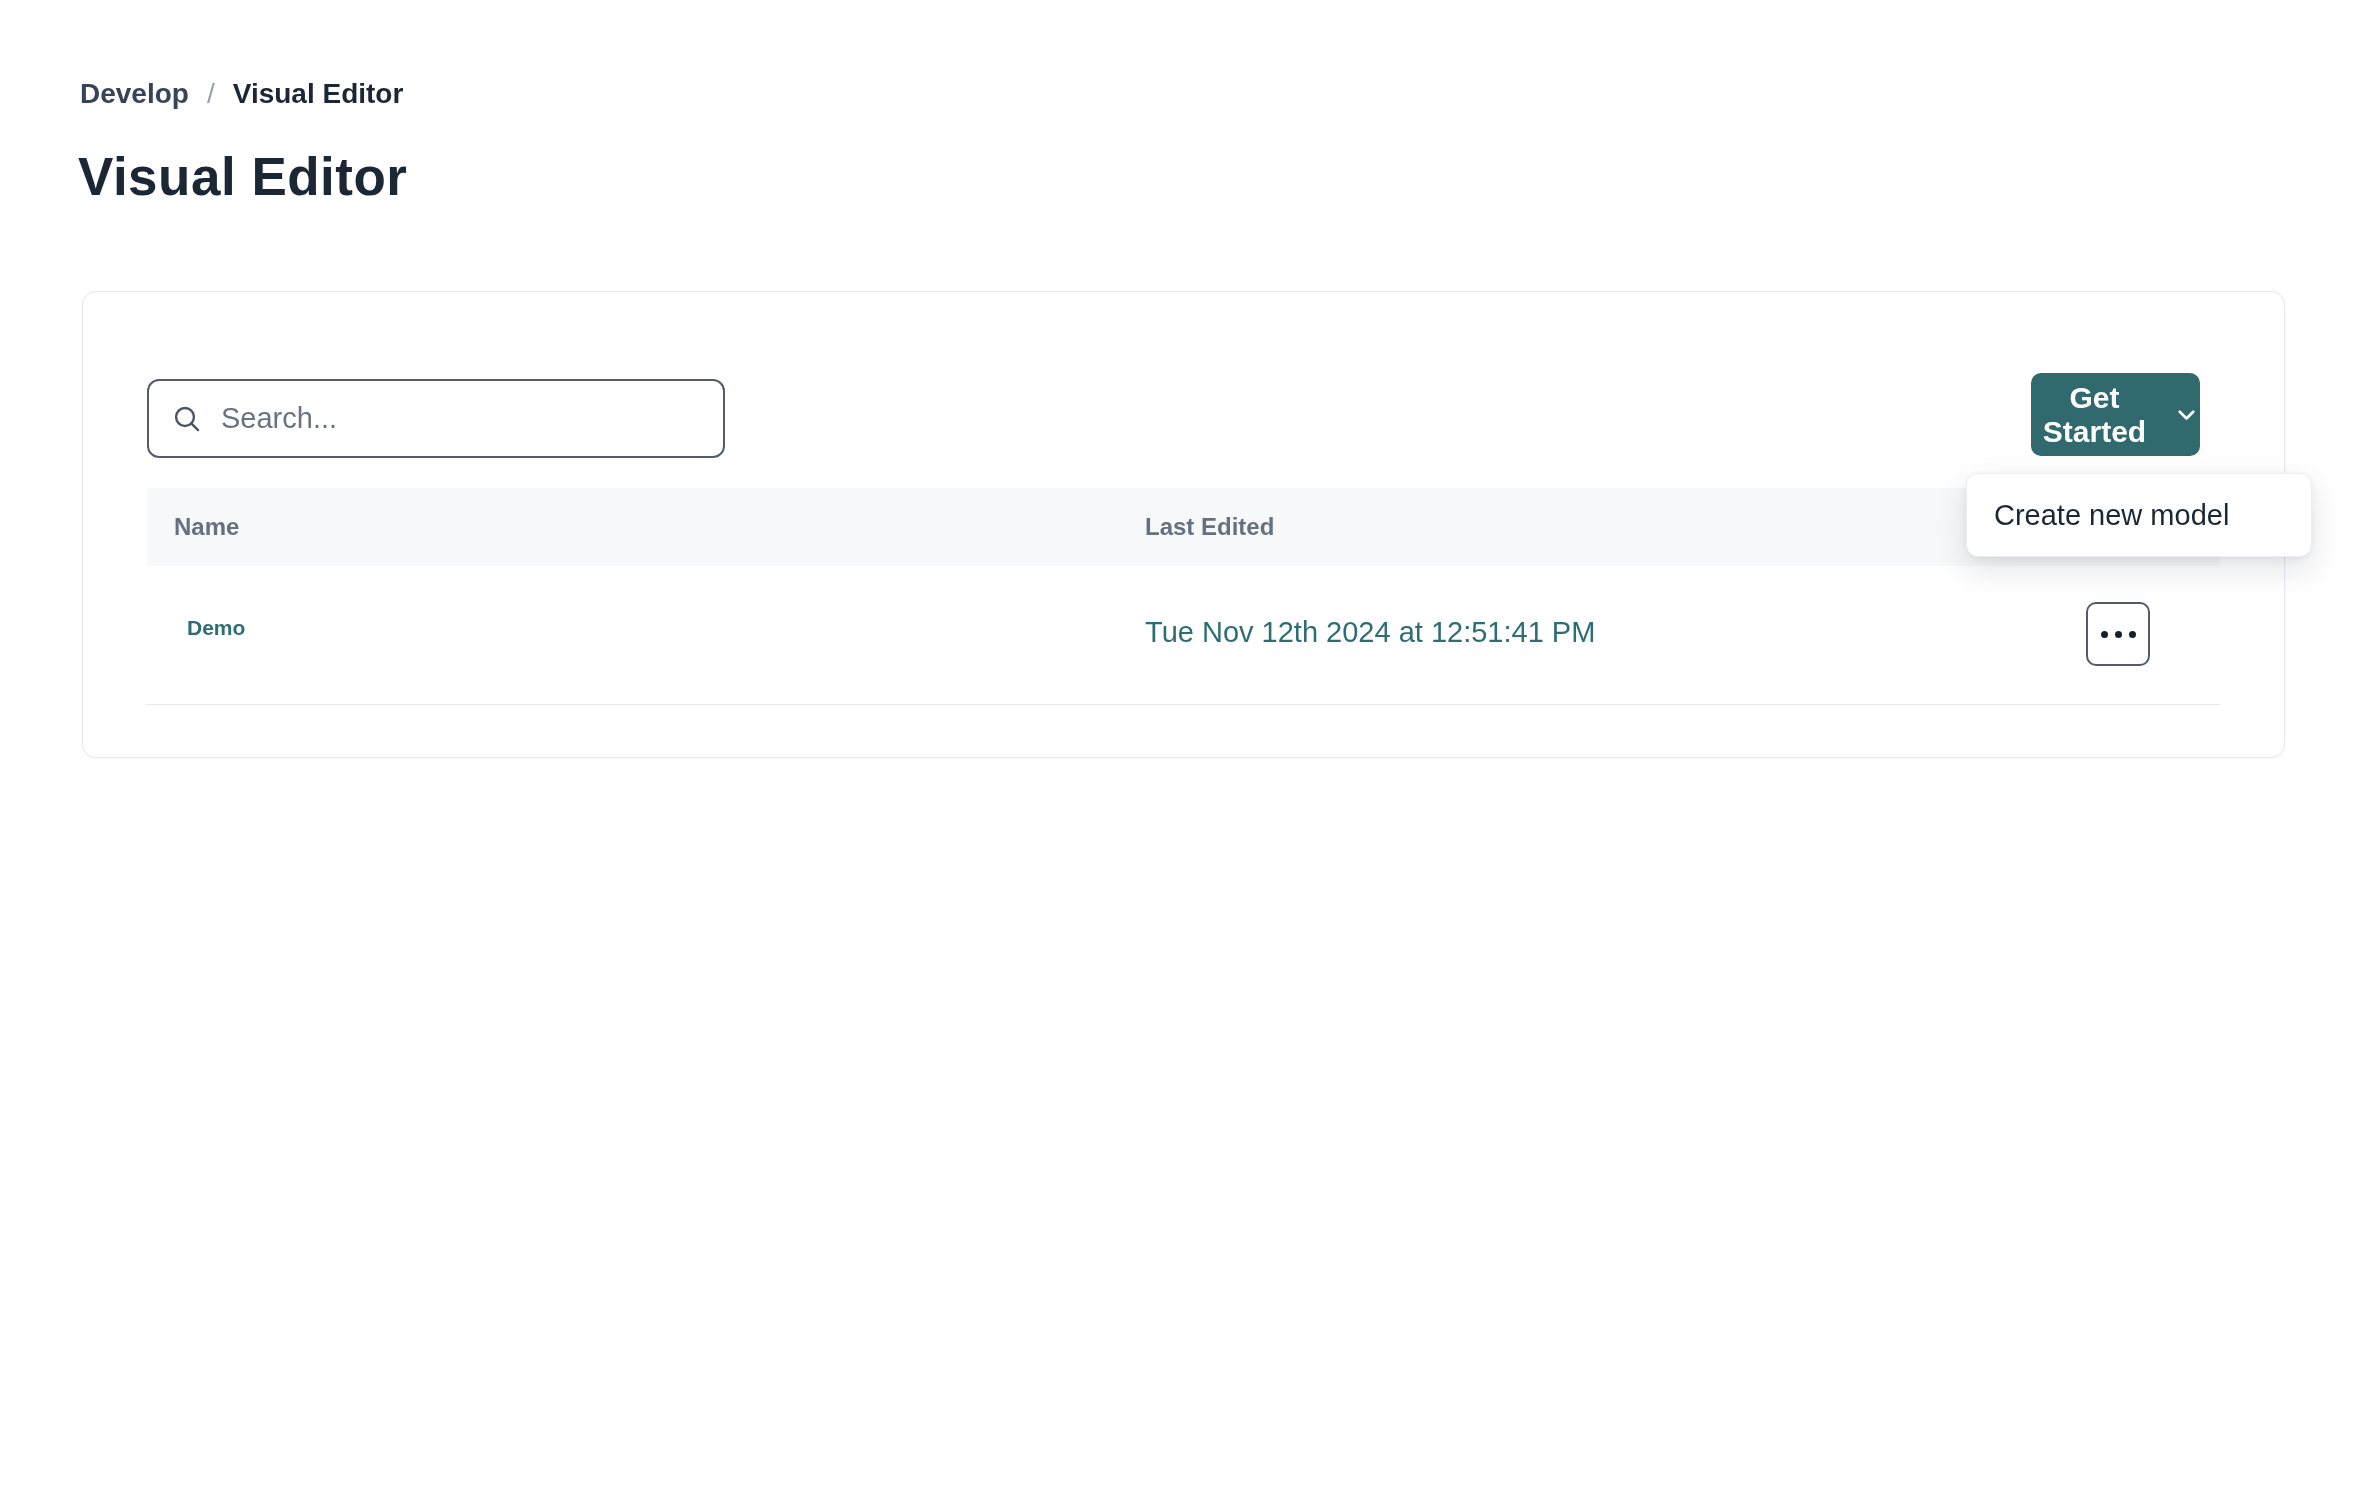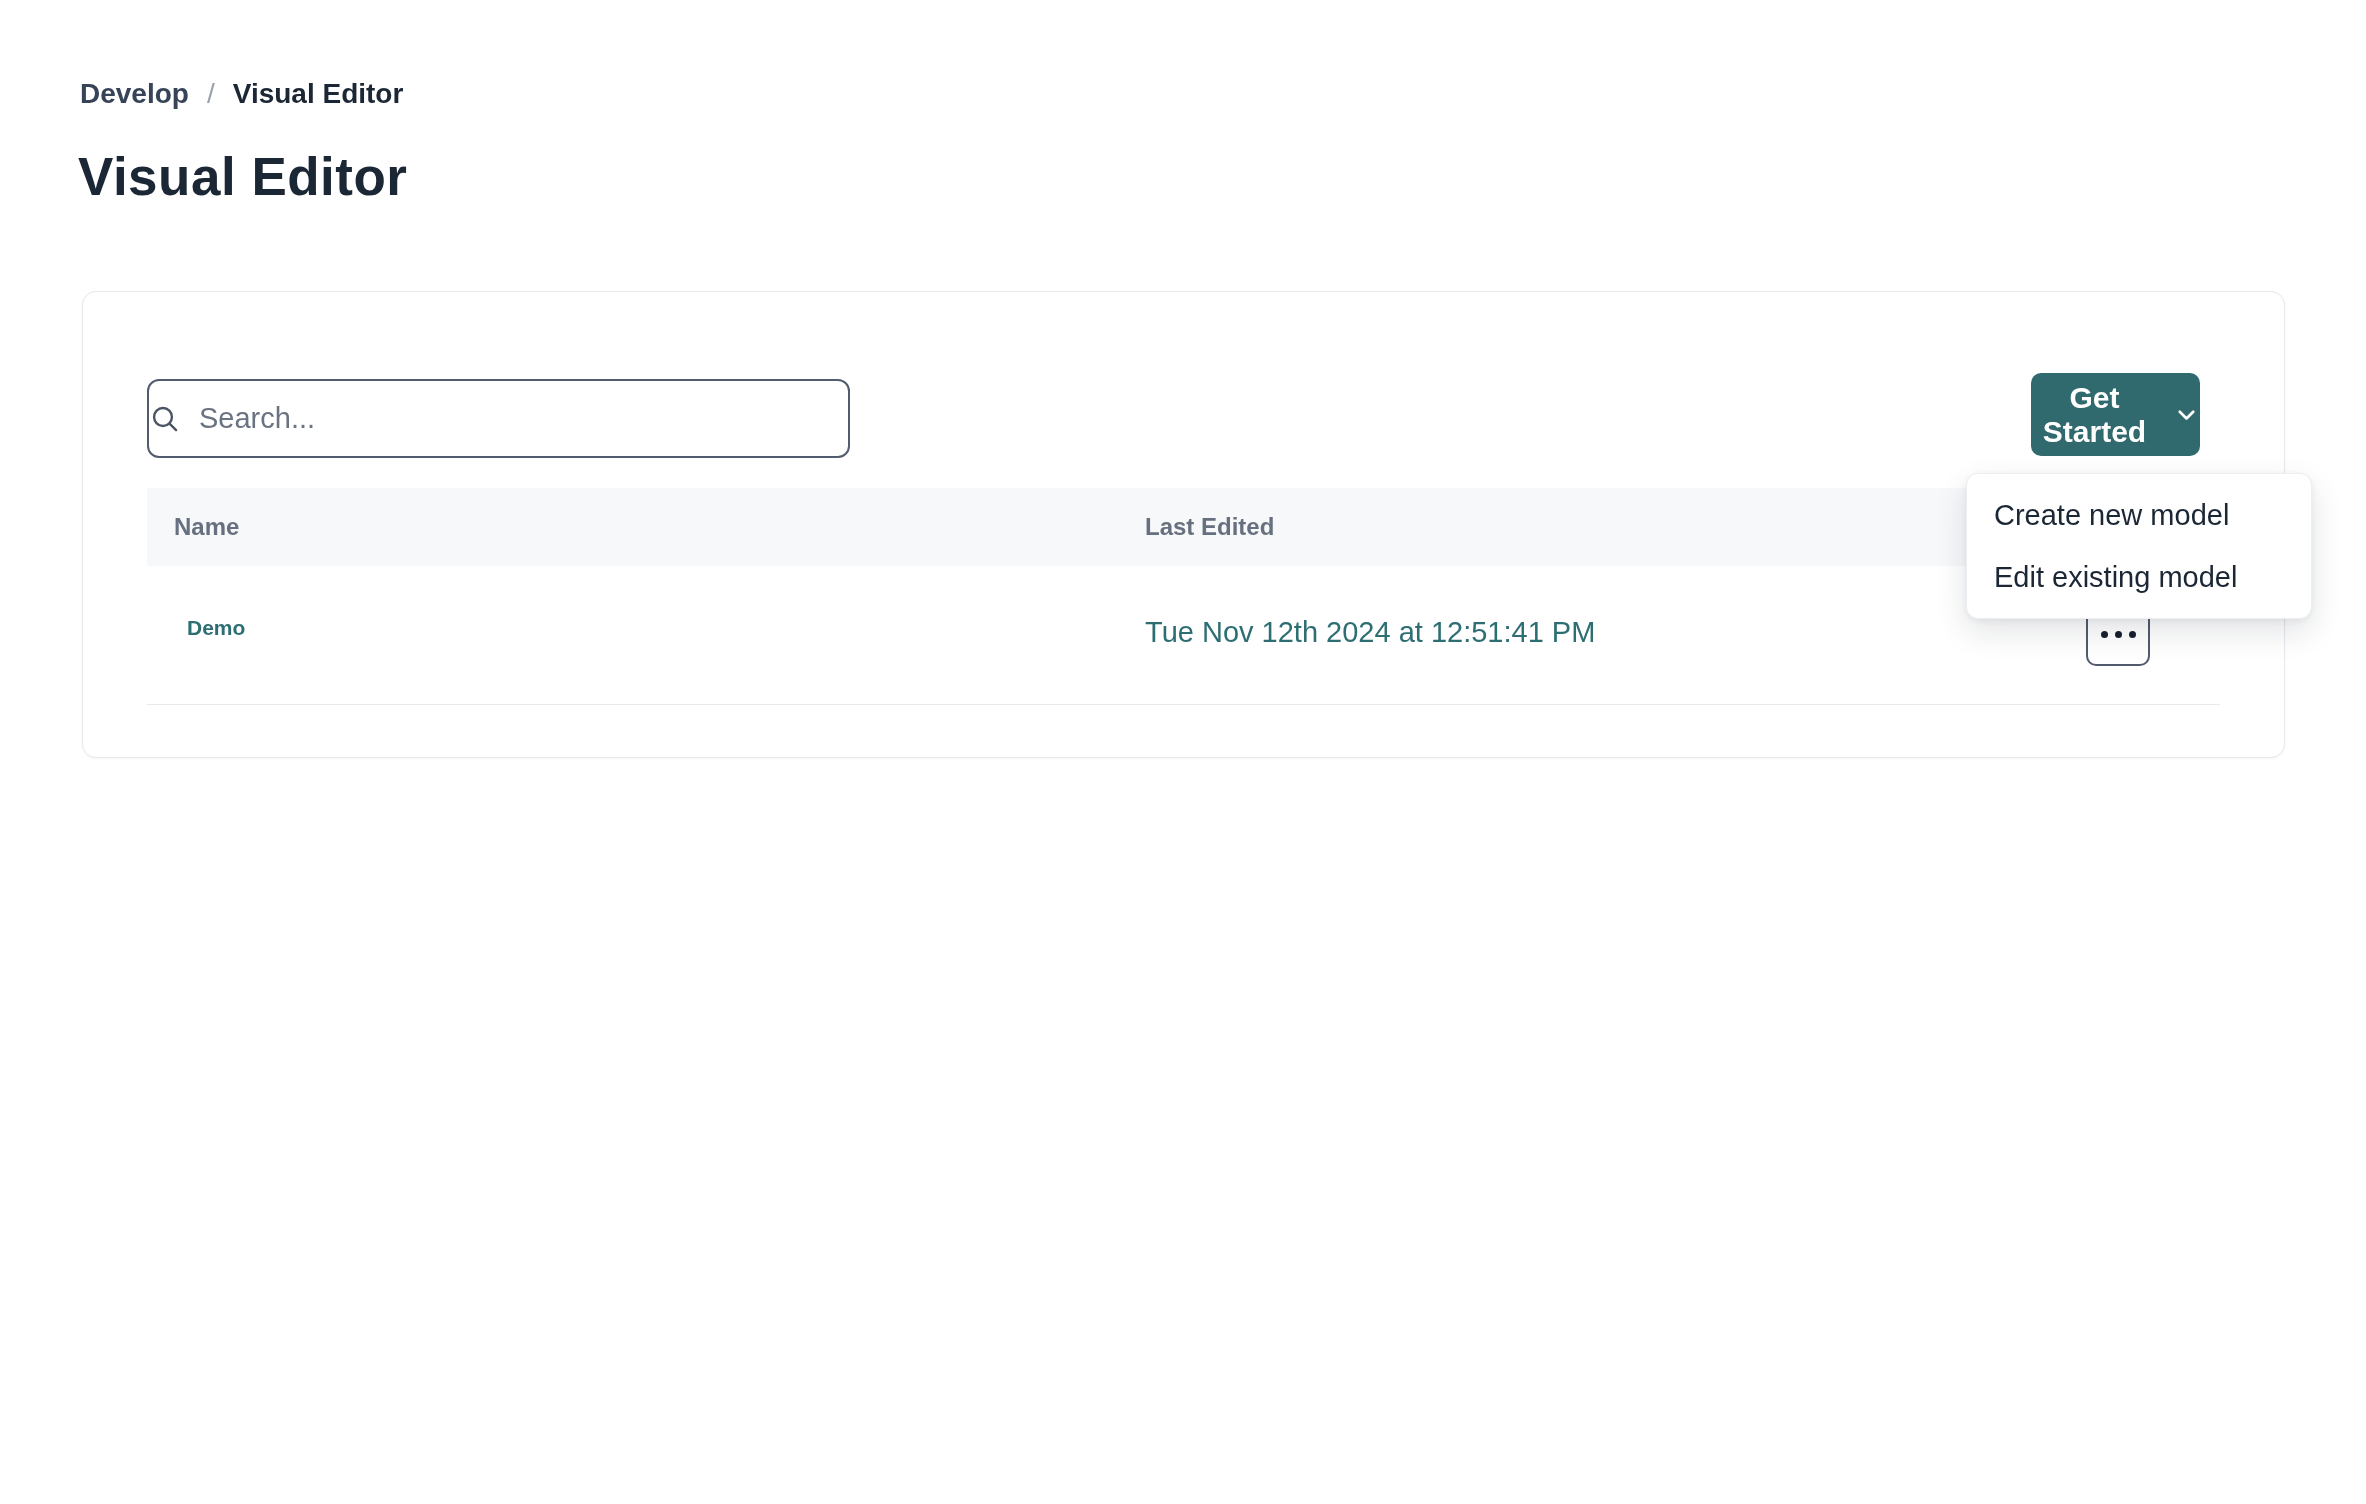--- a/index.html
+++ b/index.html
@@ -35,24 +35,25 @@
     width: 2203px; height: 467px;
     background: #ffffff;
     border: 1px solid #e6e8ee;
     border-radius: 14px;
     box-shadow: 0 1px 3px rgba(16,24,40,0.04);
   }
 
   
   .search-box {
     position: absolute; left: 147px; top: 379px;
-    width: 703px; height: 79px;
+    width: 578px; height: 79px;
     border: 2px solid #535c6e;
     border-radius: 12px;
     display: flex; align-items: center;
+    padding-left: 22px;
     background: #ffffff;
   }
   .search-box svg { flex: 0 0 auto; }
   .search-input {
     flex: 1; height: 100%;
     border: none; outline: none; background: transparent;
     font-family: inherit;
     font-size: 29px; color: #1c2736;
     padding-left: 18px;
   }
@@ -173,16 +174,15 @@
       <span class="dots">
         <span class="dot"></span>
           <span class="dot"></span>
           <span class="dot"></span>
       </span>
     </button>
   </div>
 
   <div class="dropdown-menu">
     <div class="menu-item">Create new model</div>
-    <div class="menu-item">Edit existing model</div>
   </div>
 
 </div>
 
 </body></html>

